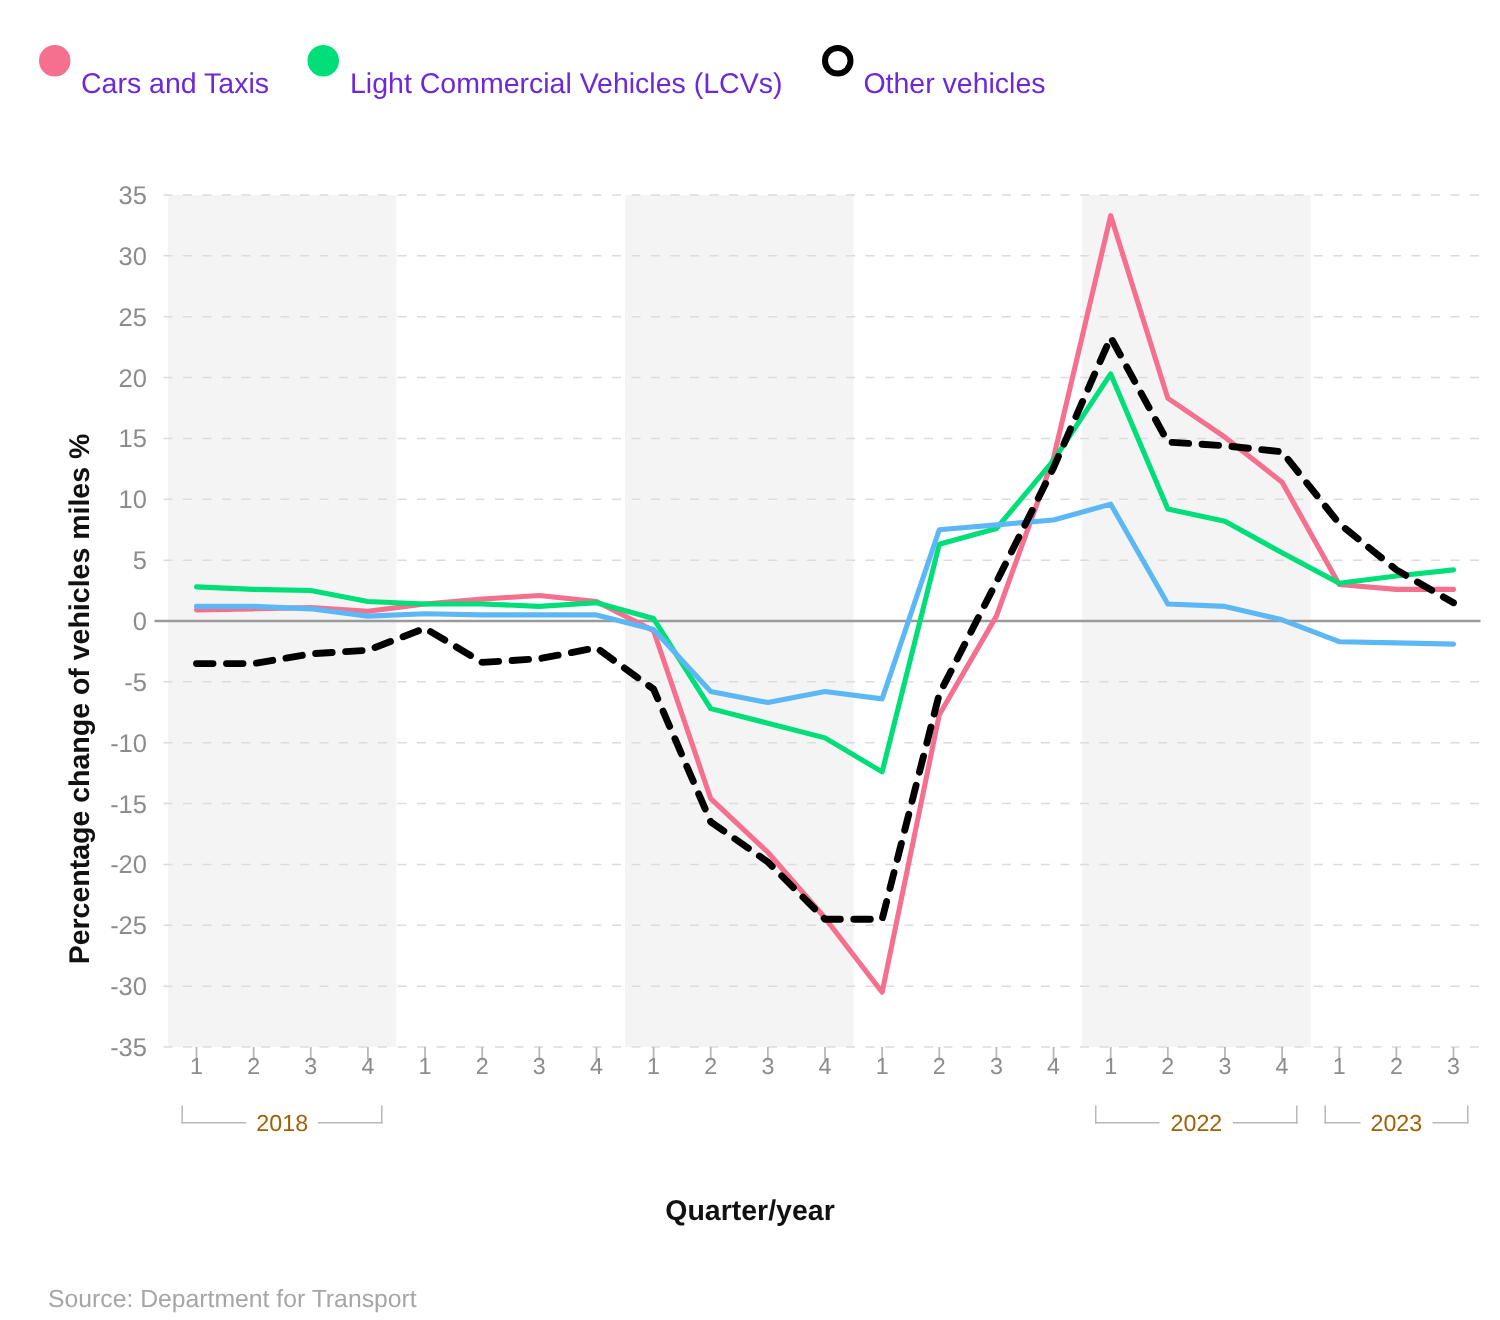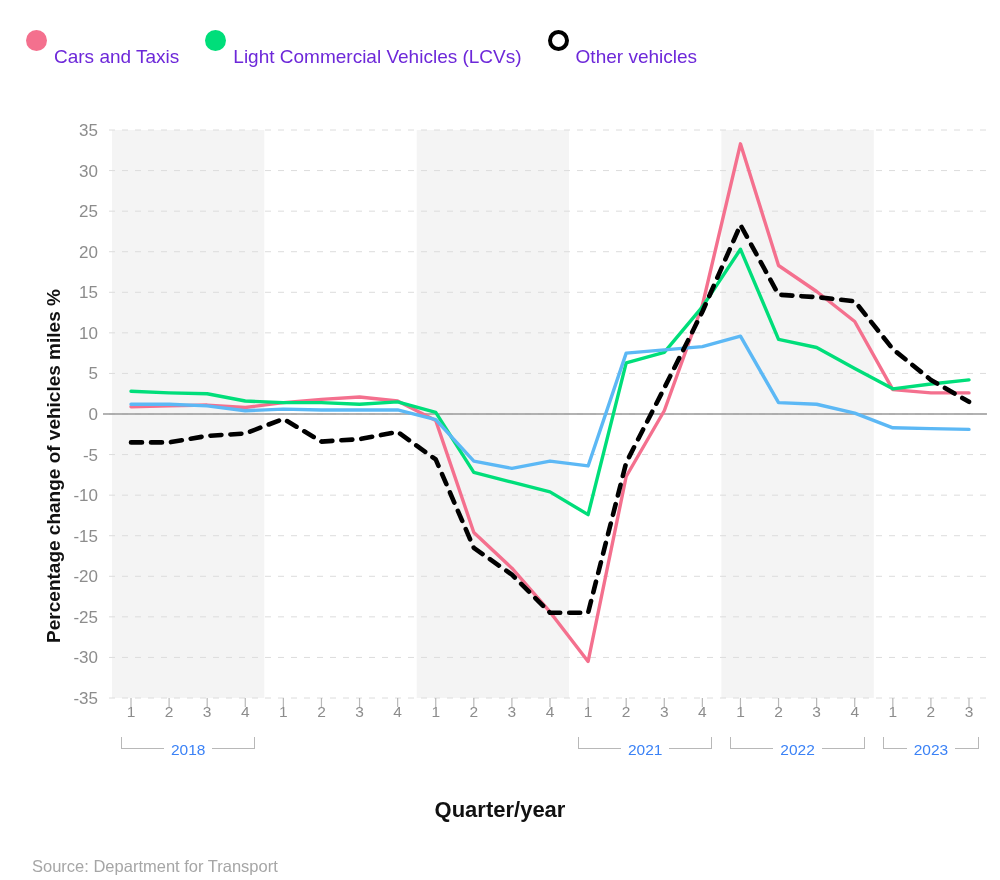--- a/index.html
+++ b/index.html
@@ -125,34 +125,34 @@
   .year-rule-left,
   .year-rule-right {
     position: absolute;
     top: 13px;
     height: 1px;
     background: #b8b8b8;
   }
   .year-label {
     position: relative;
     font-size: 15.5px;
-    color: #3b82f6;
+    color: #a16207;
     background: #ffffff;
     padding: 0 7px;
     z-index: 2;
   }
 
   
   #x-axis-title {
     position: absolute;
     left: 0;
     top: 797px;
     width: 1000px;
     text-align: center;
-    font-size: 22px;
+    font-size: 19px;
     font-weight: bold;
     color: #111111;
   }
 
   
   #source-note {
     position: absolute;
     left: 32px;
     top: 833px;
     font-size: 16.5px;
@@ -271,27 +271,20 @@
     <div class="q-label" style="left: 954px;">3</div>
   </div>
 <div id="x-years">
     <div class="year-group" style="left: 121px; width: 134.273px;">
       <span class="year-rule-left" style="left: 0px; width: 67.1364px;"></span>
       <span class="year-rule-right" style="right: 0px; width: 67.1364px;"></span>
       <span class="year-bracket-left"></span>
       <span class="year-bracket-right"></span>
       <span class="year-label">2018</span>
     </div>
-    <div class="year-group" style="left: 578.091px; width: 134.273px;">
-      <span class="year-rule-left" style="left: 0px; width: 67.1364px;"></span>
-      <span class="year-rule-right" style="right: 0px; width: 67.1364px;"></span>
-      <span class="year-bracket-left"></span>
-      <span class="year-bracket-right"></span>
-      <span class="year-label">2021</span>
-    </div>
     <div class="year-group" style="left: 730.455px; width: 134.273px;">
       <span class="year-rule-left" style="left: 0px; width: 67.1364px;"></span>
       <span class="year-rule-right" style="right: 0px; width: 67.1364px;"></span>
       <span class="year-bracket-left"></span>
       <span class="year-bracket-right"></span>
       <span class="year-label">2022</span>
     </div>
     <div class="year-group" style="left: 882.818px; width: 96.1818px;">
       <span class="year-rule-left" style="left: 0px; width: 48.0909px;"></span>
       <span class="year-rule-right" style="right: 0px; width: 48.0909px;"></span>

